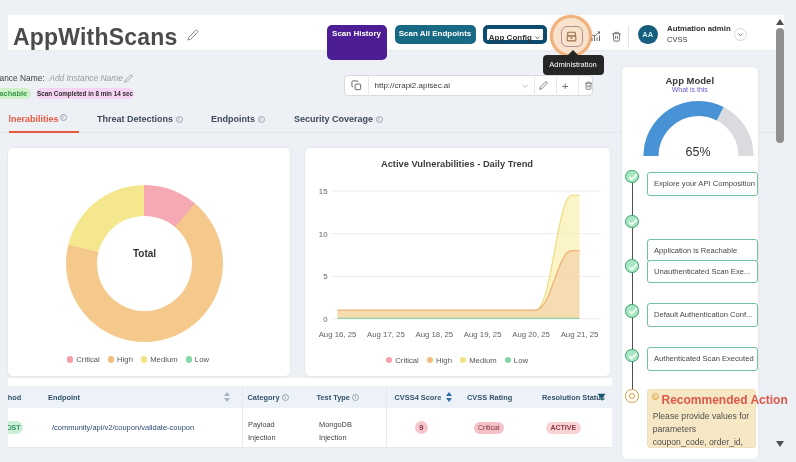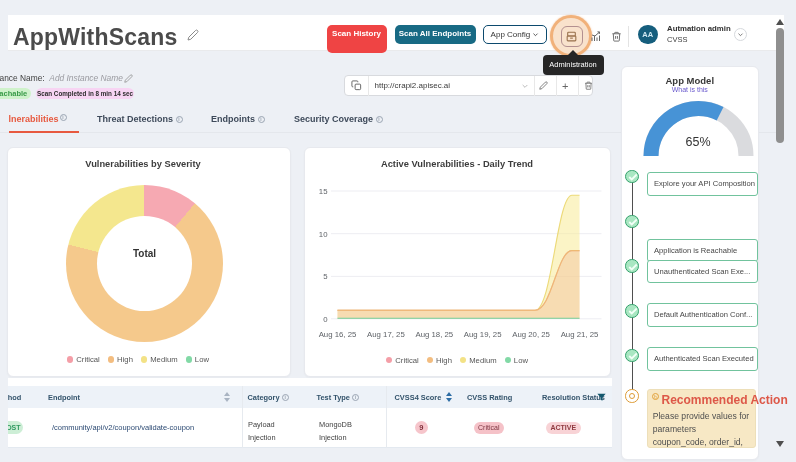--- a/index.html
+++ b/index.html
@@ -27,23 +27,23 @@
 </head>
 <body>
 <div id="p">
 
 <div class="abs" style="left:7.5px; top:15px; width:776px; height:36px; background:#fff; border-bottom:1px solid #e9eaec;"></div>
 <div class="abs" style="left:13px; top:23.5px; font-size:23px; font-weight:bold; color:#4b4b4b; letter-spacing:0.2px;">AppWithScans</div>
 <svg class="abs" style="left:187px; top:29px;" width="12" height="12" viewBox="0 0 24 24" fill="none" stroke="#8a8a8a" stroke-width="2">
       <path d="M17 3a2.8 2.8 0 1 1 4 4L7.5 20.5 2 22l1.5-5.5L17 3z"></path>
     </svg>
 
-<div class="abs" style="left:326.5px; top:25px; width:60px; height:28px; background:#ef4444; border-radius:5px; color:#fff; font-size:8px; font-weight:600; text-align:center; line-height:18.5px;">Scan History</div>
+<div class="abs" style="left:326.5px; top:25px; width:60px; height:35px; background:#4c1d95; border-radius:5px; color:#fff; font-size:8px; font-weight:600; text-align:center; line-height:18.5px;">Scan History</div>
 <div class="abs" style="left:394.5px; top:25px; width:81px; height:18.5px; background:#186a84; border-radius:5px; color:#fff; font-size:8px; font-weight:600; text-align:center; line-height:18.5px;">Scan All Endpoints</div>
-<div class="abs" style="left:483px; top:25px; width:64px; height:18.5px; background:#fff; border:1px solid #0c4a6e; border-radius:5px; color:#333; font-size:8px; font-weight:400; text-align:center; line-height:17px;">App Config
+<div class="abs" style="left:483px; top:25px; width:64px; height:18.5px; background:#fff; border:4px solid #0c4a6e; border-radius:5px; color:#333; font-size:8px; font-weight:700; text-align:center; line-height:17px;">App Config
 <svg style="vertical-align:-1px" width="7" height="7" viewBox="0 0 24 24" fill="none" stroke="#444" stroke-width="3">
         <path d="M5 9l7 7 7-7"></path>
       </svg></div>
 
 <div class="abs" style="left:550px; top:15px; width:42px; height:42px; border-radius:50%; background:#f9e2cc; border:3px solid rgba(238,160,95,0.75); box-shadow:0 0 2px rgba(238,160,95,0.6);"></div>
 <div class="abs" style="left:560.5px; top:25.5px; width:22px; height:21px; border:1px solid #b39090; border-radius:6px;"></div>
 <svg class="abs" style="left:565px; top:29.5px;" width="13" height="13" viewBox="0 0 24 24" fill="none" stroke="#976f4a" stroke-width="2">
       <rect x="5" y="4" width="14" height="7" rx="1.5"></rect>
       <rect x="4" y="11" width="16" height="9" rx="1.5"></rect>
       <path d="M9.5 15h5"></path>
@@ -104,21 +104,20 @@
 
 <div class="abs" style="left:0; top:132px; width:778px; height:1px; background:#e4e7ec;"></div>
 <div class="abs" style="left:8.5px; top:114.2px; width:72px; overflow:hidden; white-space:nowrap; font-size:9px; font-weight:bold; color:#e7593f;"><span style="margin-left:-11.2px;">Vulnerabilities</span></div>
 <div class="abs" style="left:59.5px; top:114px; width:7px; height:7px; border:1px solid #9aa4b2; border-radius:50%; font-size:5px; color:#9aa4b2; text-align:center; line-height:5.5px; font-weight:bold;">i</div>
 <div class="abs" style="left:9px; top:130.6px; width:70px; height:2.6px; background:#e7593f;"></div>
 <div class="abs" style="left:97px; top:114.2px; font-size:9px; font-weight:bold; color:#3e4a5a;">Threat Detections&nbsp;<span class="icirc">i</span></div>
 <div class="abs" style="left:211px; top:114.2px; font-size:9px; font-weight:bold; color:#3e4a5a;">Endpoints&nbsp;<span class="icirc">i</span></div>
 <div class="abs" style="left:294px; top:114.2px; font-size:9px; font-weight:bold; color:#3e4a5a;">Security Coverage&nbsp;<span class="icirc">i</span></div>
 
 <div class="card" style="left:7px; top:146.5px; width:283.5px; height:230px;"></div>
-<div class="abs" style="left:7px; top:158.5px; width:272px; text-align:center; font-size:9.3px; font-weight:bold; color:#3d3d3d;">Vulnerabilities by Severity</div>
 <div class="abs" style="left:66px; top:185px; width:157px; height:157px; border-radius:50%;
  background:conic-gradient(#f6a9b2 0deg 40deg, #f5c98c 40deg 284deg, #f4e78e 284deg 360deg);"></div>
 <div class="abs" style="left:97px; top:216px; width:95px; height:95px; border-radius:50%; background:#fff;"></div>
 <div class="abs" style="left:94.5px; top:247.5px; width:100px; text-align:center; font-size:10px; font-weight:bold; color:#333;">Total</div>
 <div class="leg" style="left:0; top:355px; width:276px;">
   <span class="it"><span class="d" style="background:#f49ea7"></span>Critical</span>
   <span class="it"><span class="d" style="background:#f3bd80"></span>High</span>
   <span class="it"><span class="d" style="background:#f3e286"></span>Medium</span>
   <span class="it"><span class="d" style="background:#82d9a6"></span>Low</span>
 </div>
@@ -201,21 +200,21 @@
 
 <div class="abs" style="left:0; top:377px; width:8px; height:85px; background:#edf0f5;"></div>
 
 <div class="card" style="left:621px; top:66px; width:137.5px; height:394px; border-radius:6px;"></div>
 <div class="abs" style="left:621px; top:74.5px; width:137.5px; text-align:center; font-size:9.5px; font-weight:bold; color:#383838;">App Model</div>
 <div class="abs" style="left:621px; top:85.5px; width:137.5px; text-align:center; font-size:7px; color:#6a5acd;">What is this</div>
 <svg class="abs" style="left:621px; top:95px;" width="137.5" height="75" viewBox="0 0 137.5 75">
   <path d="M30 61 A47.5 47.5 0 0 1 125 61" fill="none" stroke="#dadbde" stroke-width="15"></path>
   <path d="M30 61 A47.5 47.5 0 0 1 99.1 18.7" fill="none" stroke="#4793d6" stroke-width="15"></path>
 </svg>
-<div class="abs" style="left:668px; top:135px; width:60px; text-align:center; font-size:12.5px; color:#333;">65%</div>
+<div class="abs" style="left:668px; top:145px; width:60px; text-align:center; font-size:12.5px; color:#333;">65%</div>
 
 <div class="abs" style="left:631.8px; top:177px; width:1.3px; height:219px; background:#4f4f4f;"></div>
 
 <div class="ck" style="top:169.8px;">
       <svg width="10" height="8" viewBox="0 0 12 9" fill="none" stroke="#f2fff7" stroke-width="2.2">
         <path d="M1.5 4.5L4.5 7.5L10.5 1.5"></path>
       </svg>
     </div>
 <div class="ck" style="top:214.6px;">
       <svg width="10" height="8" viewBox="0 0 12 9" fill="none" stroke="#f2fff7" stroke-width="2.2">

